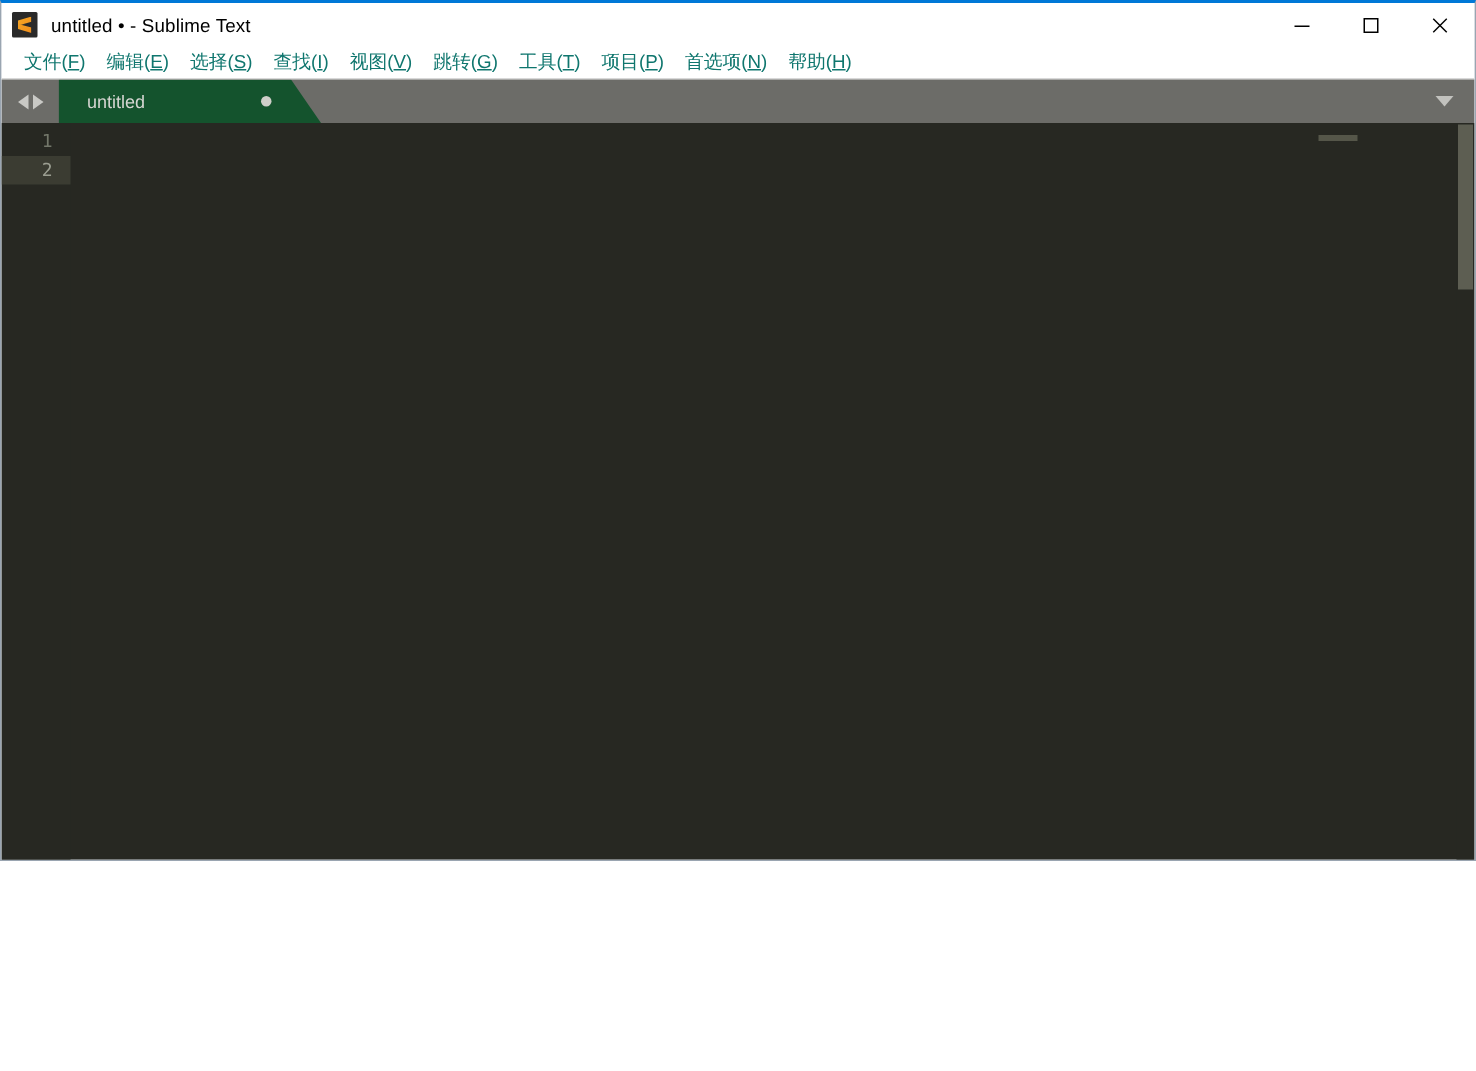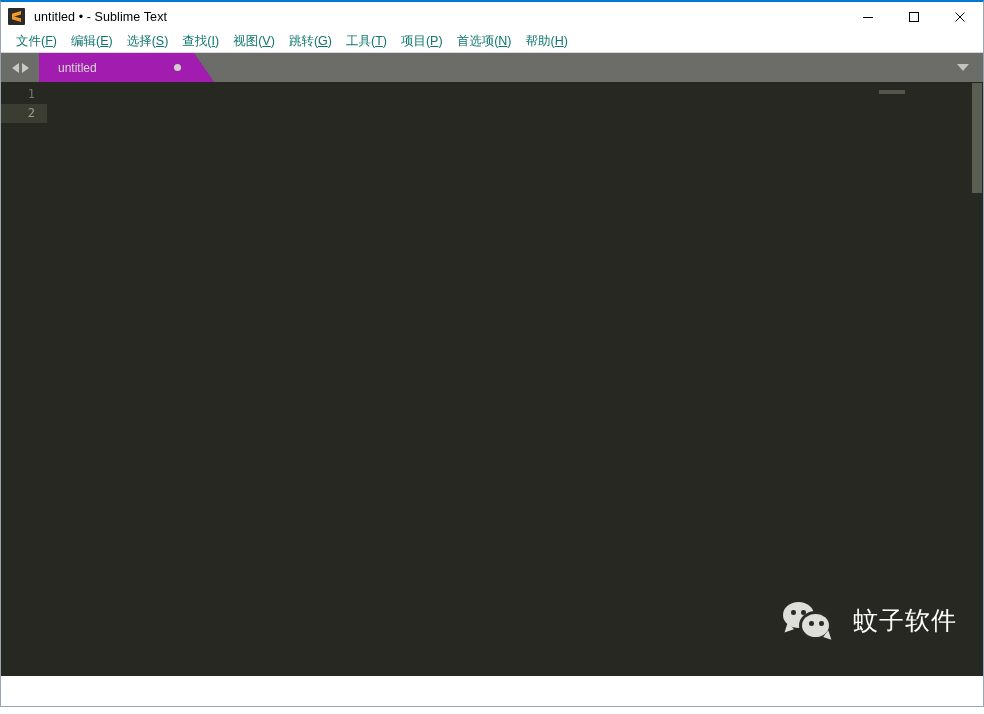--- a/index.html
+++ b/index.html
@@ -11,21 +11,21 @@
     width: 984px;
     height: 714px;
     overflow: hidden;
     font-family: "Liberation Sans", sans-serif;
     -webkit-font-smoothing: antialiased;
   }
 
   .window {
     position: relative;
     width: 984px;
-    height: 707px;
+    height: 574px;
     box-sizing: border-box;
     background: #ffffff;
     border-left: 1px solid #9aa5b1;
     border-right: 1px solid #9aa5b1;
     border-bottom: 1px solid #9aa5b1;
     border-top: 2px solid #0078d7;
     overflow: hidden;
   }
 
   
@@ -121,21 +121,21 @@
     border-top: 5px solid transparent;
     border-bottom: 5px solid transparent;
   }
   .tri-l { border-right: 7px solid #c9c9c5; }
   .tri-r { border-left: 7px solid #c9c9c5; }
 
   .tab {
     position: relative;
     height: 29px;
     width: 175px;
-    background: #a21caf;
+    background: #14532d;
     display: flex;
     align-items: center;
     box-sizing: border-box;
     padding-left: 19px;
     -webkit-clip-path: polygon(0 0, 155px 0, 175px 29px, 0 29px);
     clip-path: polygon(0 0, 155px 0, 175px 29px, 0 29px);
   }
   .tab-label {
     font-size: 12px;
     color: #d6d6d2;

